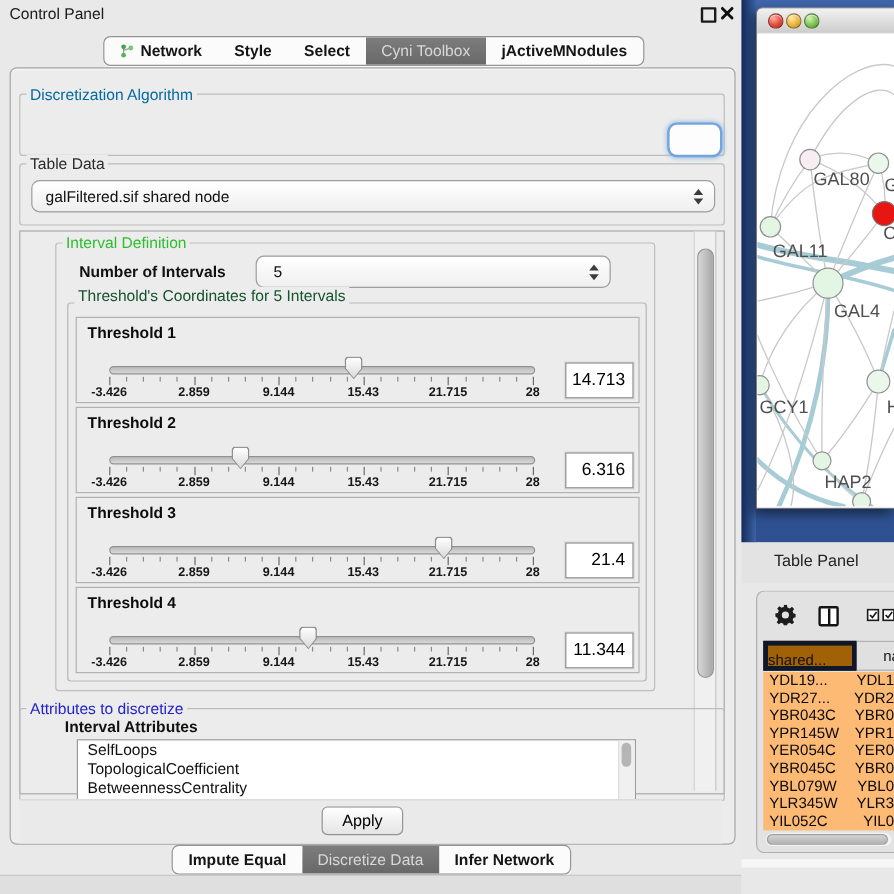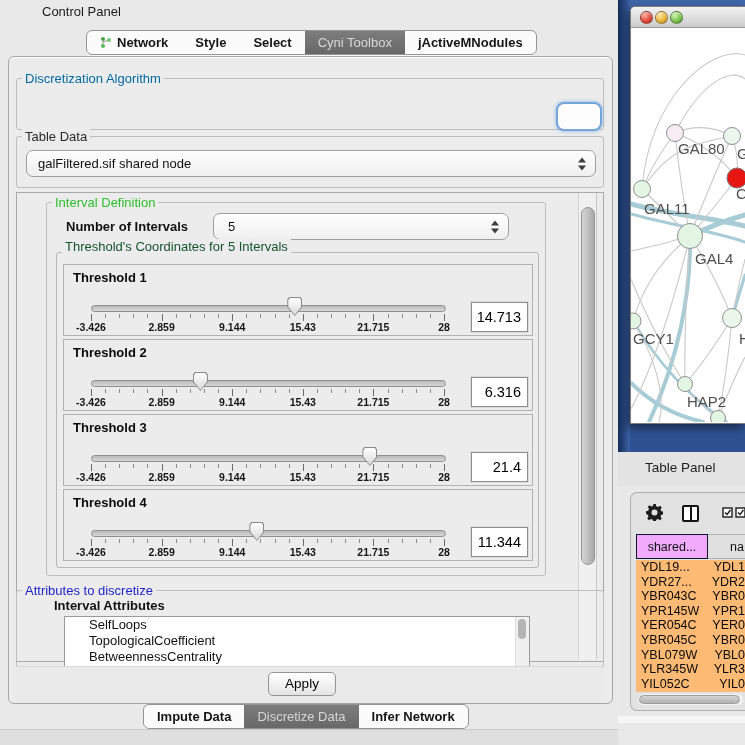--- a/index.html
+++ b/index.html
@@ -1,19 +1,19 @@
 <!DOCTYPE html>
 <html><head>
 <meta charset="utf-8">
 <style>
   html,body{margin:0;padding:0;}
   .app{position:relative;width:745px;height:745px;background:#e9e9e9;font-family:"Liberation Sans",sans-serif;overflow:hidden;}
 
   
-  .titlebar{position:absolute;left:0;top:0;width:618px;height:24px;margin-left:34px;}
+  .titlebar{position:absolute;left:0;top:0;width:618px;height:24px;}
   .panel-title{position:absolute;left:8px;top:4px;font-size:13px;color:#1a1a1a;}
   .float-btn{position:absolute;left:584px;top:6px;width:9px;height:9px;border:2px solid #1a1a1a;border-radius:1px;}
   .close-btn{position:absolute;left:600px;top:5px;width:12px;height:12px;}
 
   
   .tabbar{position:absolute;height:23px;display:flex;align-items:stretch;background:#fbfbfb;border:1px solid #949494;border-radius:6px;overflow:hidden;box-shadow:0 1px 0 rgba(255,255,255,.7);}
   .tab{padding:0 13px;font-weight:bold;font-size:13px;line-height:23px;color:#151515;display:flex;align-items:center;gap:5px;white-space:nowrap;}
   .tab.selected{background:linear-gradient(#7d7d7d,#686868);color:#d8d8d8;font-weight:normal;}
   .tab-divider{width:1px;background:#b8b8b8;margin:4px 0;}
   .top-tabs{left:86px;top:30px;align-items:flex-end;}
@@ -61,21 +61,21 @@
   .thumb-o{position:absolute;top:32px;width:15px;height:19px;background:#8a8a8a;clip-path:polygon(12% 0,88% 0,100% 14%,100% 52%,50% 100%,0 52%,0 14%);}
   .thumb-i{position:absolute;left:1px;top:1px;width:13px;height:17px;background:linear-gradient(#ffffff,#d9d9d9);clip-path:polygon(12% 0,88% 0,100% 14%,100% 52%,50% 100%,0 52%,0 14%);}
   .tick{position:absolute;top:49px;width:1px;background:#6b6b6b;}
   .tick.major{height:7px;}
   .tick.minor{height:4px;background:#8b8b8b;}
   .tick-lab{position:absolute;top:56px;font-size:10.5px;font-weight:bold;color:#161616;transform:translateX(-50%);white-space:nowrap;}
   .value-box{position:absolute;left:407px;top:37px;width:49px;height:28px;background:#fff;border:1px solid #8d8d8d;box-shadow:0 0 0 1px #dcdcdc;font-size:14.5px;line-height:28px;text-align:right;padding-right:6px;color:#000;}
 
   
   .attr-list{position:absolute;left:64px;top:616px;width:464px;height:50px;background:#fff;border:1px solid #9a9a9a;overflow:hidden;}
-  .attr-item{font-size:13px;line-height:16px;padding-left:24px;color:#111;white-space:nowrap;}
+  .attr-item{font-size:13px;line-height:16px;padding-left:8px;color:#111;white-space:nowrap;}
   .attr-sb{position:absolute;right:0;top:0;width:13px;height:50px;background:#f0f0f0;border-left:1px solid #ddd;}
   .attr-sb-thumb{position:absolute;left:2px;top:2px;width:8px;height:20px;background:#b5b5b5;border-radius:5px;}
 
   
   .apply-strip{position:absolute;left:16px;top:666px;width:586px;height:36px;background:#eaeaea;border-top:1px solid #d8d8d8;}
   .apply-btn{position:absolute;left:268px;top:672px;width:66px;height:22px;border:1px solid #949494;border-radius:5px;background:linear-gradient(#ffffff,#e4e4e4);font-size:13.5px;text-align:center;line-height:21px;color:#000;}
   .bottom-strip{position:absolute;left:0;top:729px;width:618px;height:16px;background:#dfdfdf;border-top:1px solid #c9c9c9;}
 
   
   .desktop{position:absolute;left:618px;top:0;width:127px;height:452px;background:linear-gradient(180deg,#4066aa 0%,#3c62a6 55%,#2e5090 100%);}
@@ -91,21 +91,21 @@
   
   .tp-strip{position:absolute;left:618px;top:452px;width:127px;height:34px;background:#e3e3e3;}
   .tp-title{position:absolute;left:27px;top:8px;font-size:13.5px;color:#222;}
   .tp-body{position:absolute;left:618px;top:486px;width:127px;height:259px;background:#e8e8e8;}
   .tp-panel{position:absolute;left:630px;top:492px;width:116px;height:217px;background:#e2e2e2;border:1px solid #b0b0b0;border-right:none;border-radius:7px 0 0 7px;}
   .gear{position:absolute;left:646px;top:504px;}
   .split-icon{position:absolute;left:682px;top:505px;width:13px;height:13px;border:2px solid #141414;border-radius:2px;background:#fff;}
   .split-icon::after{content:"";position:absolute;left:5.5px;top:0;width:2px;height:13px;background:#141414;}
   .chk{position:absolute;top:507px;}
   .tbl-header{position:absolute;left:636px;top:534px;height:25px;display:flex;font-size:12.5px;line-height:25px;color:#111;}
-  .th1{width:70px;background:#f0abfc;border:1px solid #0f172a;text-align:center;}
+  .th1{width:70px;background:#a16207;border:4px solid #0f172a;text-align:left;}
   .th2{width:60px;background:#e0e0e0;border-top:1px solid #b0b0b0;border-bottom:1px solid #b0b0b0;padding-left:22px;}
   .tbl-rows{position:absolute;left:636px;top:560px;width:109px;height:132px;background:#fdba74;overflow:hidden;}
   .trow{display:flex;font-size:12.5px;line-height:14.6px;color:#0a0a0a;}
   .tc1{width:71px;padding-left:5px;white-space:nowrap;}
   .tc2{padding-left:11px;white-space:nowrap;}
   .hsb{position:absolute;left:638px;top:694px;width:105px;height:11px;background:#f2f2f2;border-radius:6px;}
   .hsb-thumb{position:absolute;left:1px;top:1px;width:101px;height:9px;border-radius:5px;background:linear-gradient(#d4d4d4,#b2b2b2);border:1px solid #9e9e9e;box-sizing:border-box;}
   .tp-bottom-line{position:absolute;left:618px;top:716px;width:127px;height:7px;background:#f6f6f6;}
 </style>
 </head>
@@ -355,21 +355,21 @@
     <div class="attr-sb">
         <div class="attr-sb-thumb"></div>
       </div>
   </div>
 
   <div class="apply-strip"></div>
   <div class="apply-btn">Apply</div>
 
   <div class="tabbar bottom-tabs">
       <div class="tab">
-        <span>Impute Data</span>
+        <span>Impute Equal</span>
       </div>
       <div class="tab selected">
         <span>Discretize Data</span>
       </div>
       <div class="tab">
         <span>Infer Network</span>
       </div>
     </div>
   <div class="bottom-strip"></div>
 

